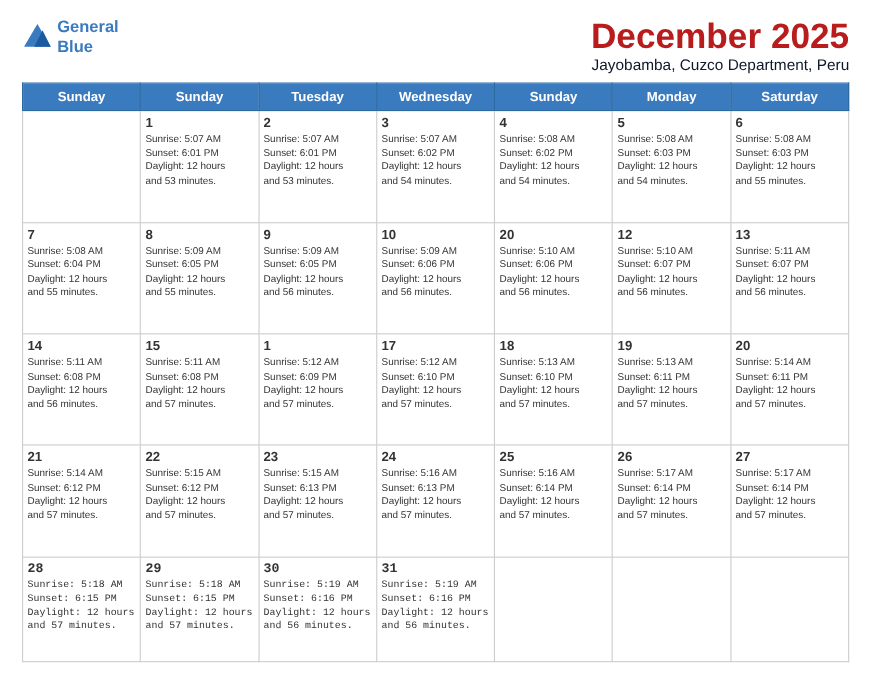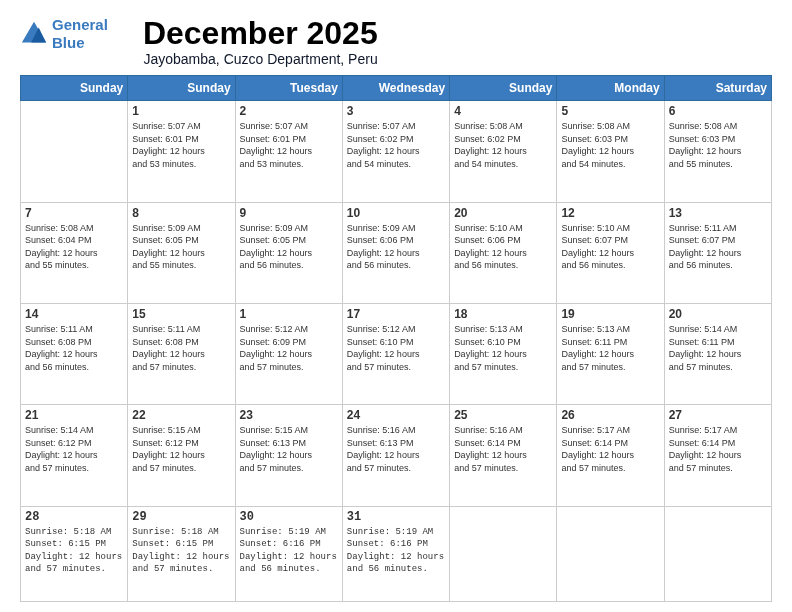--- a/index.html
+++ b/index.html
@@ -12,24 +12,23 @@
     }
     .page {
       width: 792px;
       height: 612px;
       padding: 16px 20px 10px 20px;
       display: flex;
       flex-direction: column;
     }
     .header {
       display: flex;
-      justify-content: flex-start;
+      justify-content: space-between;
       align-items: flex-start;
       margin-bottom: 8px;
-      gap: 35px;
     }
     .logo {
       display: flex;
       align-items: center;
       gap: 4px;
     }
     .logo-text {
       font-size: 15px;
       font-weight: bold;
       color: #333;
@@ -41,42 +40,42 @@
     .logo-icon {
       width: 28px;
       height: 28px;
     }
     .title-area {
       text-align: right;
     }
     .main-title {
       font-size: 32px;
       font-weight: bold;
-      color: #000000;
+      color: #b91c1c;
       line-height: 1.1;
     }
     .subtitle {
       font-size: 14px;
       color: #0f172a;
     }
     .calendar {
       flex: 1;
       border: 1px solid #ccc;
       border-collapse: collapse;
       width: 100%;
       table-layout: fixed;
     }
     .calendar thead tr th {
       background: #3a7abf;
       color: #fff;
       font-size: 12px;
       font-weight: bold;
       padding: 5px 4px;
       border: 1px solid #2d6aa0;
-      text-align: right;
+      text-align: center;
     }
     .calendar tbody tr td {
       border: 1px solid #ccc;
       vertical-align: top;
       padding: 3px 4px;
       font-size: 9.5px;
       color: #333;
       height: 78px;
       background: #fff;
     }

